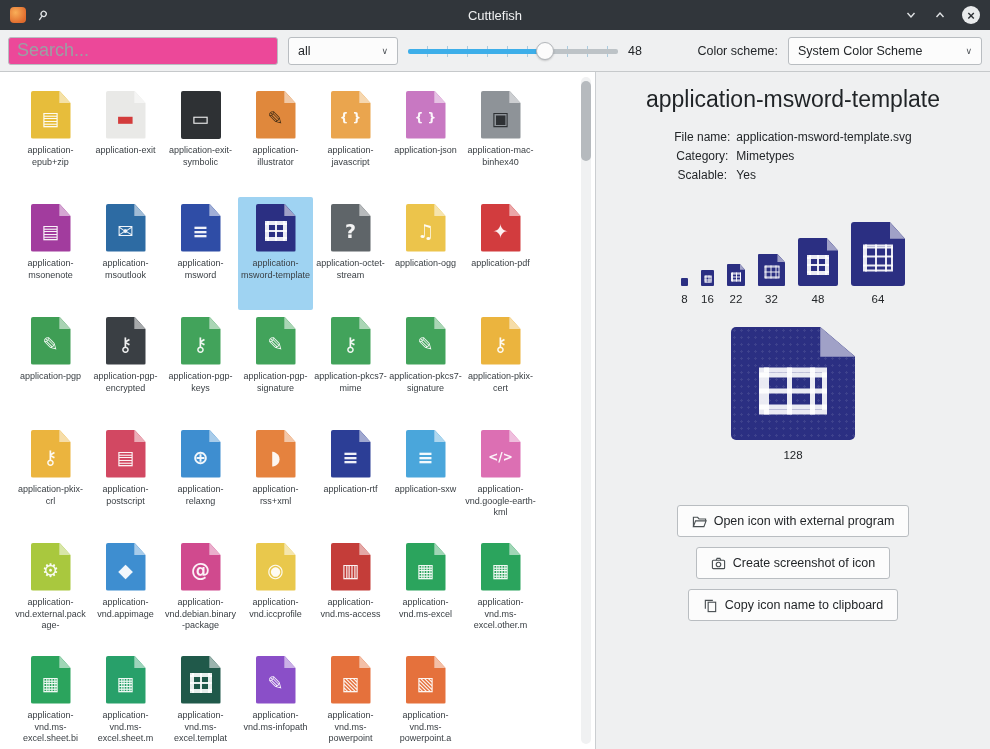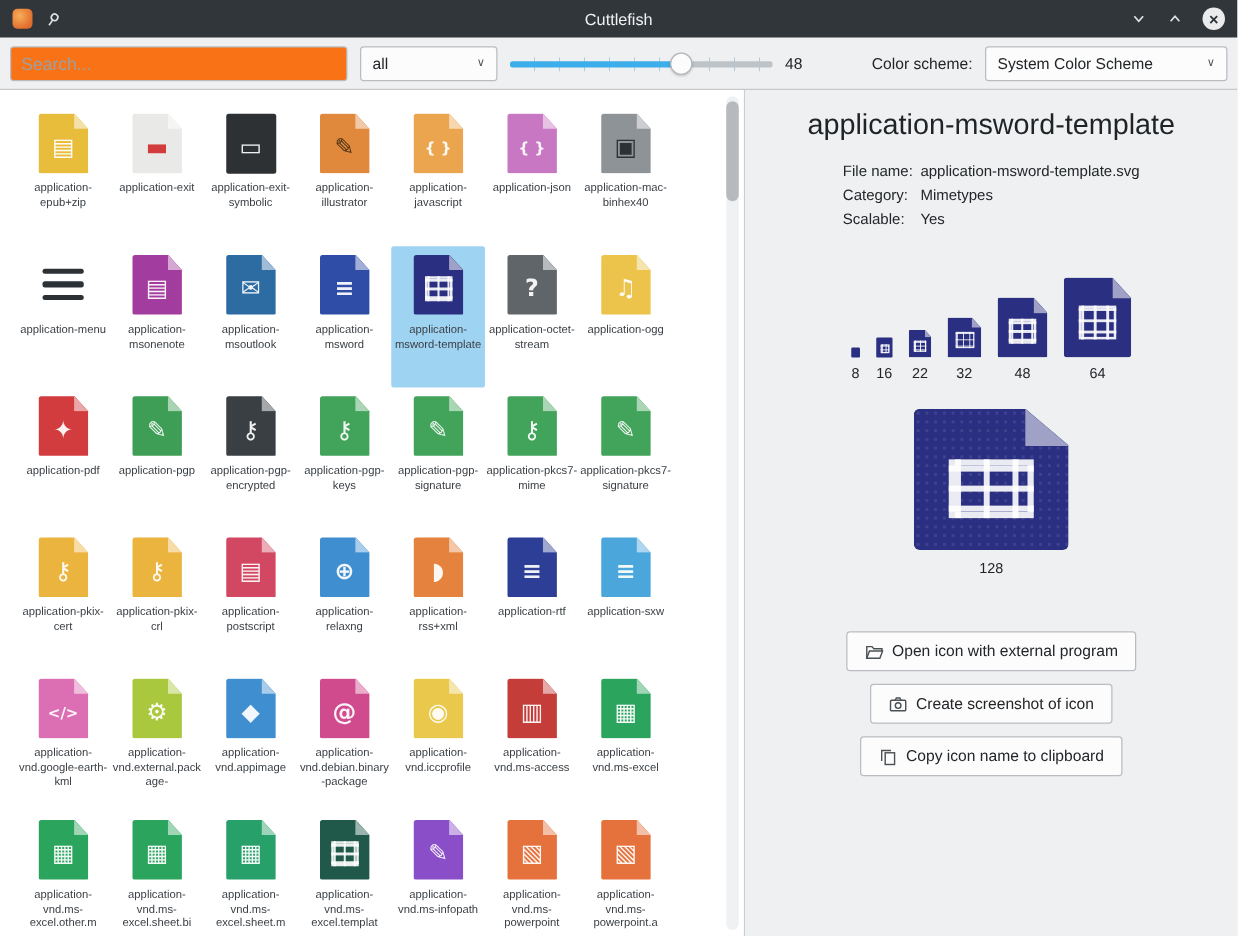--- a/index.html
+++ b/index.html
@@ -12,21 +12,21 @@
   .tb-left{display:flex;align-items:center;gap:10px;z-index:1}
   .app-icon{width:16px;height:16px;border-radius:4px;background:radial-gradient(circle at 35% 35%,#f9ae58,#e06b2d 75%)}
   .pin-icon{transform:rotate(35deg);display:flex}
   .tb-title{position:absolute;left:0;right:0;text-align:center;font-size:13px;color:#eff0f1}
   .tb-right{margin-left:auto;display:flex;align-items:center;gap:15px;z-index:1}
   .tb-btn{display:flex;align-items:center;justify-content:center}
   .close-btn{width:18px;height:18px;border-radius:50%;background:#e9ebec;color:#2d3135;font-size:13px;line-height:1;display:flex;align-items:center;justify-content:center;font-weight:bold}
 
   
   .toolbar{height:42px;background:#eff0f1;border-bottom:1px solid #c6c9cb;display:flex;align-items:center;padding:0 8px;gap:10px;flex:none}
-  .search-input{width:270px;height:28px;background:#f97316;border:1px solid #b9bdc1;border-radius:3px;padding:0 8px;font-size:14px;color:#232629;outline:none;font-family:inherit}
+  .search-input{width:270px;height:28px;background:#ec4899;border:1px solid #b9bdc1;border-radius:3px;padding:0 8px;font-size:18px;color:#232629;outline:none;font-family:inherit}
   .search-input::placeholder{color:#9aa0a4}
   .combobox{height:28px;background:#fcfcfc;border:1px solid #b9bdc1;border-radius:3px;display:flex;align-items:center;justify-content:space-between;padding:0 9px;font-size:12.5px;color:#232629}
   .combo-filter{width:110px}
   .combo-scheme{width:194px}
   .combo-arrow{font-size:9px;color:#4d5257;margin-left:8px}
   .slider{width:210px;height:20px;position:relative;flex:none}
   .slider-ticks{position:absolute;left:0;right:0;top:5px;height:11px;background:repeating-linear-gradient(to right,transparent 0 19px,rgba(90,160,200,.45) 19px 20px)}
   .slider-track{position:absolute;left:0;right:0;top:8px;height:5px;border-radius:2px;background:linear-gradient(to right,#3daee9 0 65%,#bdc3c7 65%)}
   .slider-handle{position:absolute;left:calc(65% - 9px);top:1px;width:18px;height:18px;border-radius:50%;background:#fcfcfc;border:1px solid #b3b7bb;box-shadow:0 1px 2px rgba(0,0,0,.18)}
   .slider-value{font-size:12.5px;color:#232629;min-width:22px}
@@ -41,21 +41,21 @@
   .cell.selected{background:#9fd3f2}
   .cell-icon{height:55px;display:flex;align-items:center;justify-content:center}
   .cell-label{font-size:9px;line-height:1.3;color:#3b4045;text-align:center;max-width:73px;overflow-wrap:anywhere;margin-top:3px}
   .scrollbar{position:absolute;top:5px;bottom:5px;right:4px;width:10px;border-radius:5px;background:#f0f1f2}
   .scroll-thumb{position:absolute;top:4px;left:0;width:10px;height:80px;border-radius:5px;background:#b6babe}
 
   
   .detail-panel{flex:1;background:#eff0f1;border-left:1px solid #cbced1;padding:12px 8px;display:flex;flex-direction:column;align-items:center;overflow:hidden}
   .detail-title{font-size:23px;color:#1f2326;margin-top:2px}
   .detail-fields{display:grid;grid-template-columns:auto auto;column-gap:6px;row-gap:5px;margin-top:17px;font-size:12px;color:#232629}
-  .field-label{text-align:left}
+  .field-label{text-align:center}
   .sizes-row{display:flex;align-items:flex-end;gap:13px;margin-top:40px}
   .size-item{display:flex;flex-direction:column;align-items:center;gap:7px}
   .size-label{font-size:11.5px;color:#232629}
   .large-preview{margin-top:22px;display:flex;flex-direction:column;align-items:center;gap:9px}
   .buttons{display:flex;flex-direction:column;align-items:center;gap:10px;margin-top:44px}
   .action-btn{display:inline-flex;align-items:center;gap:7px;height:32px;padding:0 14px;background:#fcfcfc;border:1px solid #b9bdc1;border-radius:3px;font-size:12.5px;color:#232629;font-family:inherit}
   .btn-icon{display:flex}
 
   .doc{position:relative;flex:none;font-family:"DejaVu Sans",sans-serif}
 </style>
@@ -168,32 +168,20 @@
             <div class="cell-label">application-json</div>
           </div>
           <div class="cell">
             <div class="cell-icon">
               <div class="doc" style="width: 40px; height: 48px; border-radius: 2px; background: rgb(142, 147, 152); clip-path: polygon(0px 0px, 72% 0px, 100% 26%, 100% 100%, 0px 100%);">
                 <div style="position: absolute; left: 72%; top: 0px; width: 28.3%; height: 26.3%; clip-path: polygon(0px 0px, 100% 100%, 0px 100%); background: rgb(204, 206, 209);"></div>
                 <div style="position: absolute; inset: 13% 0px 0px; display: flex; align-items: center; justify-content: center; font-weight: bold; font-size: 19px; color: rgb(46, 49, 52);">▣</div>
               </div>
             </div>
             <div class="cell-label">application-mac-binhex40</div>
-          </div>
-          <div class="cell">
-            <div class="cell-icon">
-              <div class="doc" style="width: 40px; height: 48px; border-radius: 2px;">
-                <div style="position: absolute; inset: 24% 8%; display: flex; flex-direction: column; justify-content: space-between;">
-                  <div style="height: 17%; background: rgb(44, 49, 54); border-radius: 2px;"></div>
-                  <div style="height: 17%; background: rgb(44, 49, 54); border-radius: 2px;"></div>
-                  <div style="height: 17%; background: rgb(44, 49, 54); border-radius: 2px;"></div>
-                </div>
-              </div>
-            </div>
-            <div class="cell-label">application-menu</div>
           </div>
           <div class="cell">
             <div class="cell-icon">
               <div class="doc" style="width: 40px; height: 48px; border-radius: 2px; background: rgb(162, 60, 158); clip-path: polygon(0px 0px, 72% 0px, 100% 26%, 100% 100%, 0px 100%);">
                 <div style="position: absolute; left: 72%; top: 0px; width: 28.3%; height: 26.3%; clip-path: polygon(0px 0px, 100% 100%, 0px 100%); background: rgb(213, 167, 211);"></div>
                 <div style="position: absolute; inset: 13% 0px 0px; display: flex; align-items: center; justify-content: center; font-weight: bold; font-size: 19px; color: rgba(255, 255, 255, 0.93);">▤</div>
               </div>
             </div>
             <div class="cell-label">application-msonenote</div>
           </div>

